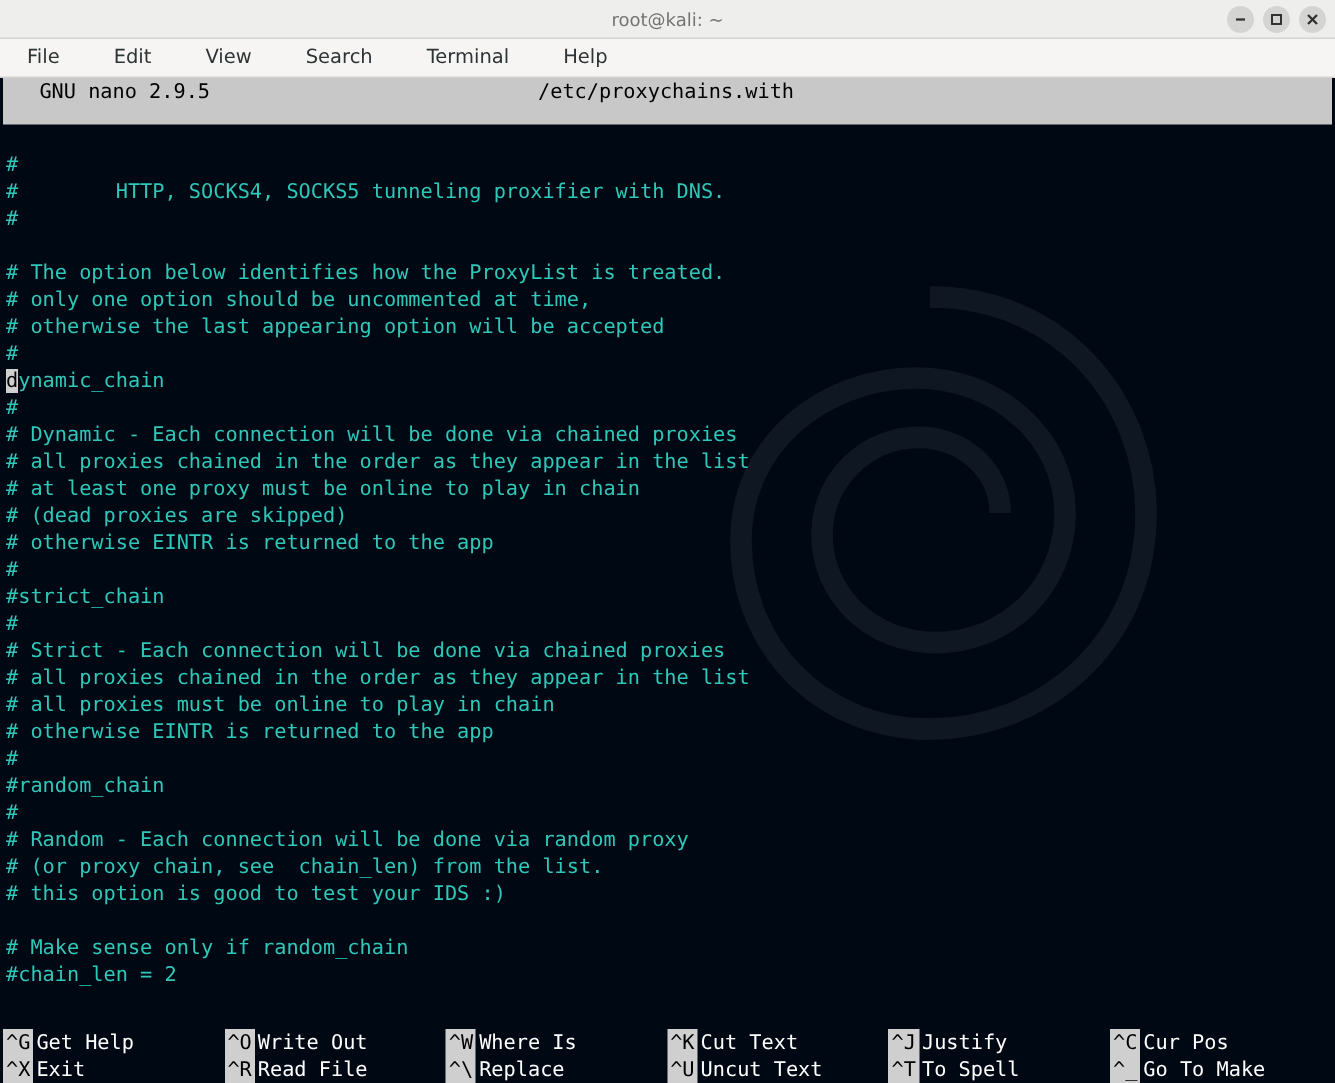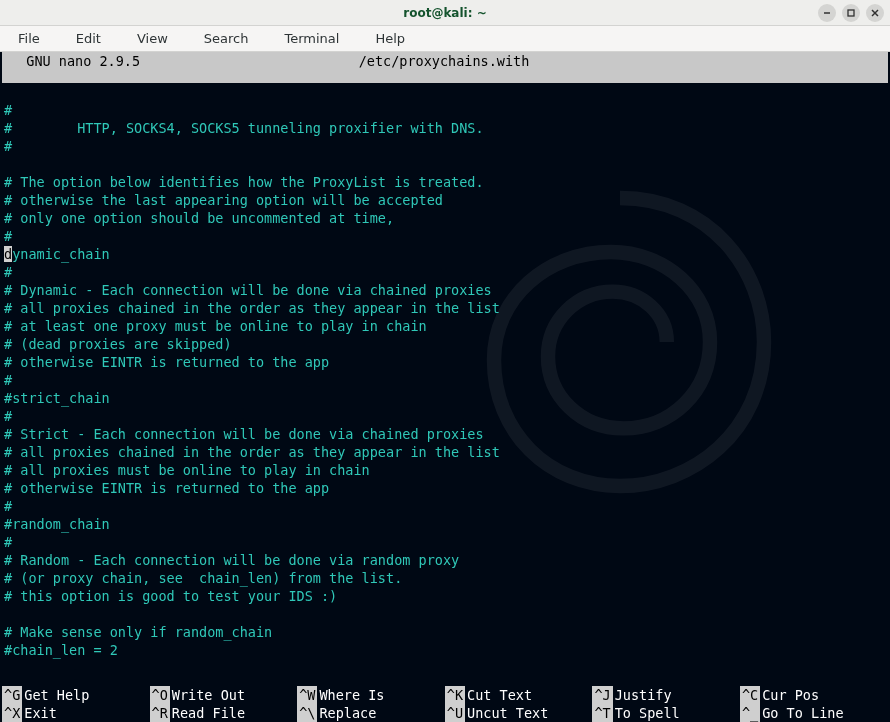--- a/index.html
+++ b/index.html
@@ -20,22 +20,22 @@
   height: 26px;
   background: #eeeeec;
   display: flex;
   align-items: center;
   justify-content: center;
   position: relative;
   border-bottom: 1px solid #d3d3d1;
 }
 .titlebar-title {
   font-size: 12px;
-  font-weight: bold;
-  color: #14532d;
+  font-weight: normal;
+  color: #737373;
 }
 .titlebar-controls {
   position: absolute;
   right: 6px;
   display: flex;
   gap: 6px;
 }
 .win-btn {
   width: 18px;
   height: 18px;
@@ -173,22 +173,22 @@
         <span style="width:140px"></span>
       </div>
 
       <div class="nano-body" id="nano-body">
           <div class="nano-line"> </div>
           <div class="nano-line">#</div>
           <div class="nano-line">#        HTTP, SOCKS4, SOCKS5 tunneling proxifier with DNS.</div>
           <div class="nano-line">#</div>
           <div class="nano-line"> </div>
           <div class="nano-line"># The option below identifies how the ProxyList is treated.</div>
+          <div class="nano-line"># only one option should be uncommented at time,</div>
           <div class="nano-line"># otherwise the last appearing option will be accepted</div>
-          <div class="nano-line"># only one option should be uncommented at time,</div>
           <div class="nano-line">#</div>
           <div class="nano-line"><span class="cursor-char">d</span>ynamic_chain</div>
           <div class="nano-line">#</div>
           <div class="nano-line"># Dynamic - Each connection will be done via chained proxies</div>
           <div class="nano-line"># all proxies chained in the order as they appear in the list</div>
           <div class="nano-line"># at least one proxy must be online to play in chain</div>
           <div class="nano-line"># (dead proxies are skipped)</div>
           <div class="nano-line"># otherwise EINTR is returned to the app</div>
           <div class="nano-line">#</div>
           <div class="nano-line">#strict_chain</div>
@@ -252,19 +252,19 @@
           <div class="sc">
             <span class="sc-key">^U</span>
             <span class="sc-label">Uncut Text</span>
           </div>
           <div class="sc">
             <span class="sc-key">^T</span>
             <span class="sc-label">To Spell</span>
           </div>
           <div class="sc">
             <span class="sc-key">^_</span>
-            <span class="sc-label">Go To Line</span>
+            <span class="sc-label">Go To Make</span>
           </div>
         </div>
     </div>
   </div>
 
 </div>
 
 </body></html>

